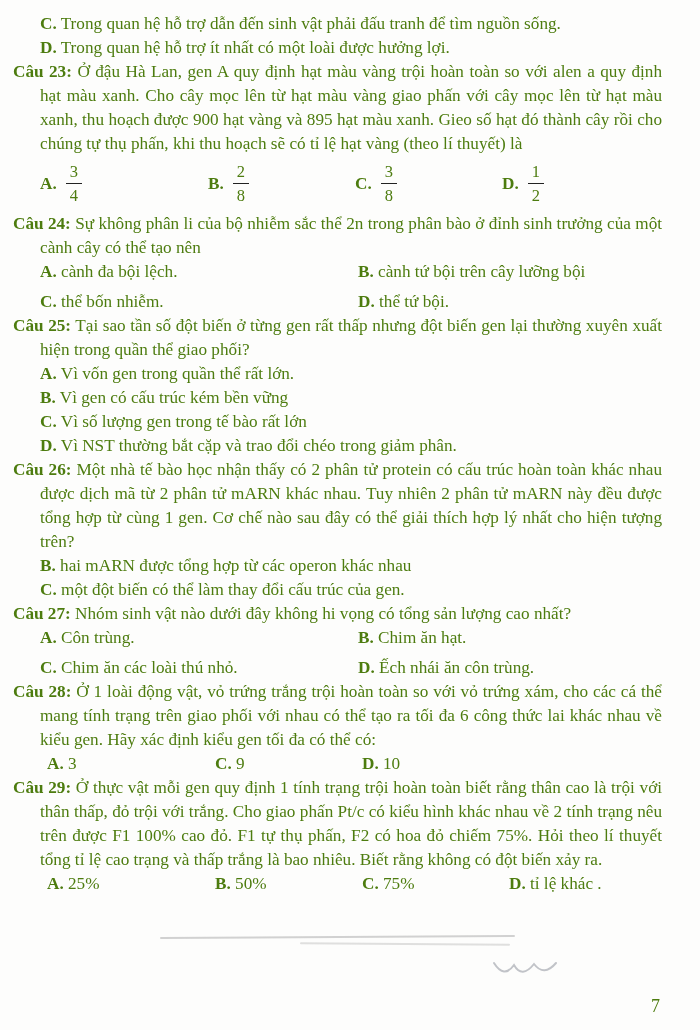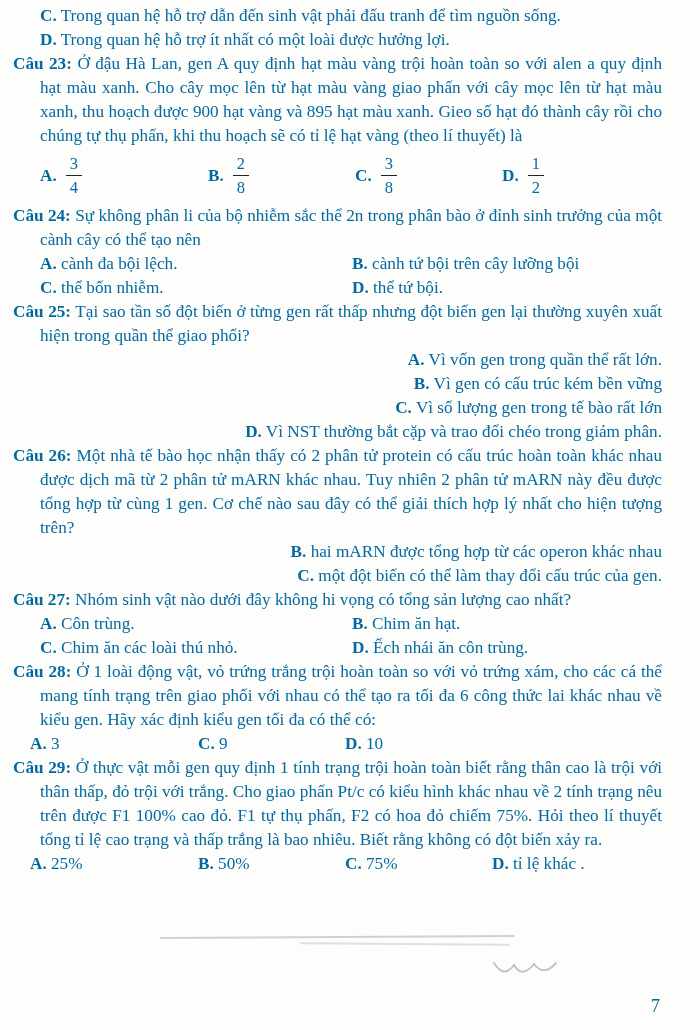--- a/index.html
+++ b/index.html
@@ -2,48 +2,49 @@
 <html><head>
 <meta charset="utf-8">
 <style>
   html, body { margin:0; padding:0; background:#ffffff; }
   .page {
     position: relative;
     width: 700px;
     height: 1030px;
     box-sizing: border-box;
     background: #fdfdfc;
-    color: #0369a1;
+    color: #4d7c0f;
     font-family: "Liberation Serif", "DejaVu Serif", serif;
     font-size: 17.2px;
     line-height: 24px;
-    padding: 4px 38px 0 13px;
+    padding: 12px 38px 0 13px;
     overflow: hidden;
   }
   .qpara {
     margin: 0;
     padding-left: 27px;
     text-indent: -27px;
     text-align: justify;
   }
   .qlabel { font-weight: bold; }
   .opt-block { margin-left: 27px; }
   .olabel { font-weight: bold; }
   .otext { }
   .opts-2col {
     display: grid;
     grid-template-columns: 312px 1fr;
     margin-left: 27px;
+    gap: 6px;
   }
   .opts-4col {
     display: grid;
     grid-template-columns: 168px 147px 147px 1fr;
-    margin-left: 17px;
-  }
-  .opts-list { margin-left: 27px; text-align: right; }
+    margin-left: 34px;
+  }
+  .opts-list { margin-left: 27px; }
   .opts-frac {
     display: grid;
     grid-template-columns: 168px 147px 147px 1fr;
     margin-left: 27px;
     padding: 5px 0 6px 0;
   }
   .frac-opt { display: flex; align-items: center; }
   .frac {
     display: inline-flex;
     flex-direction: column;

